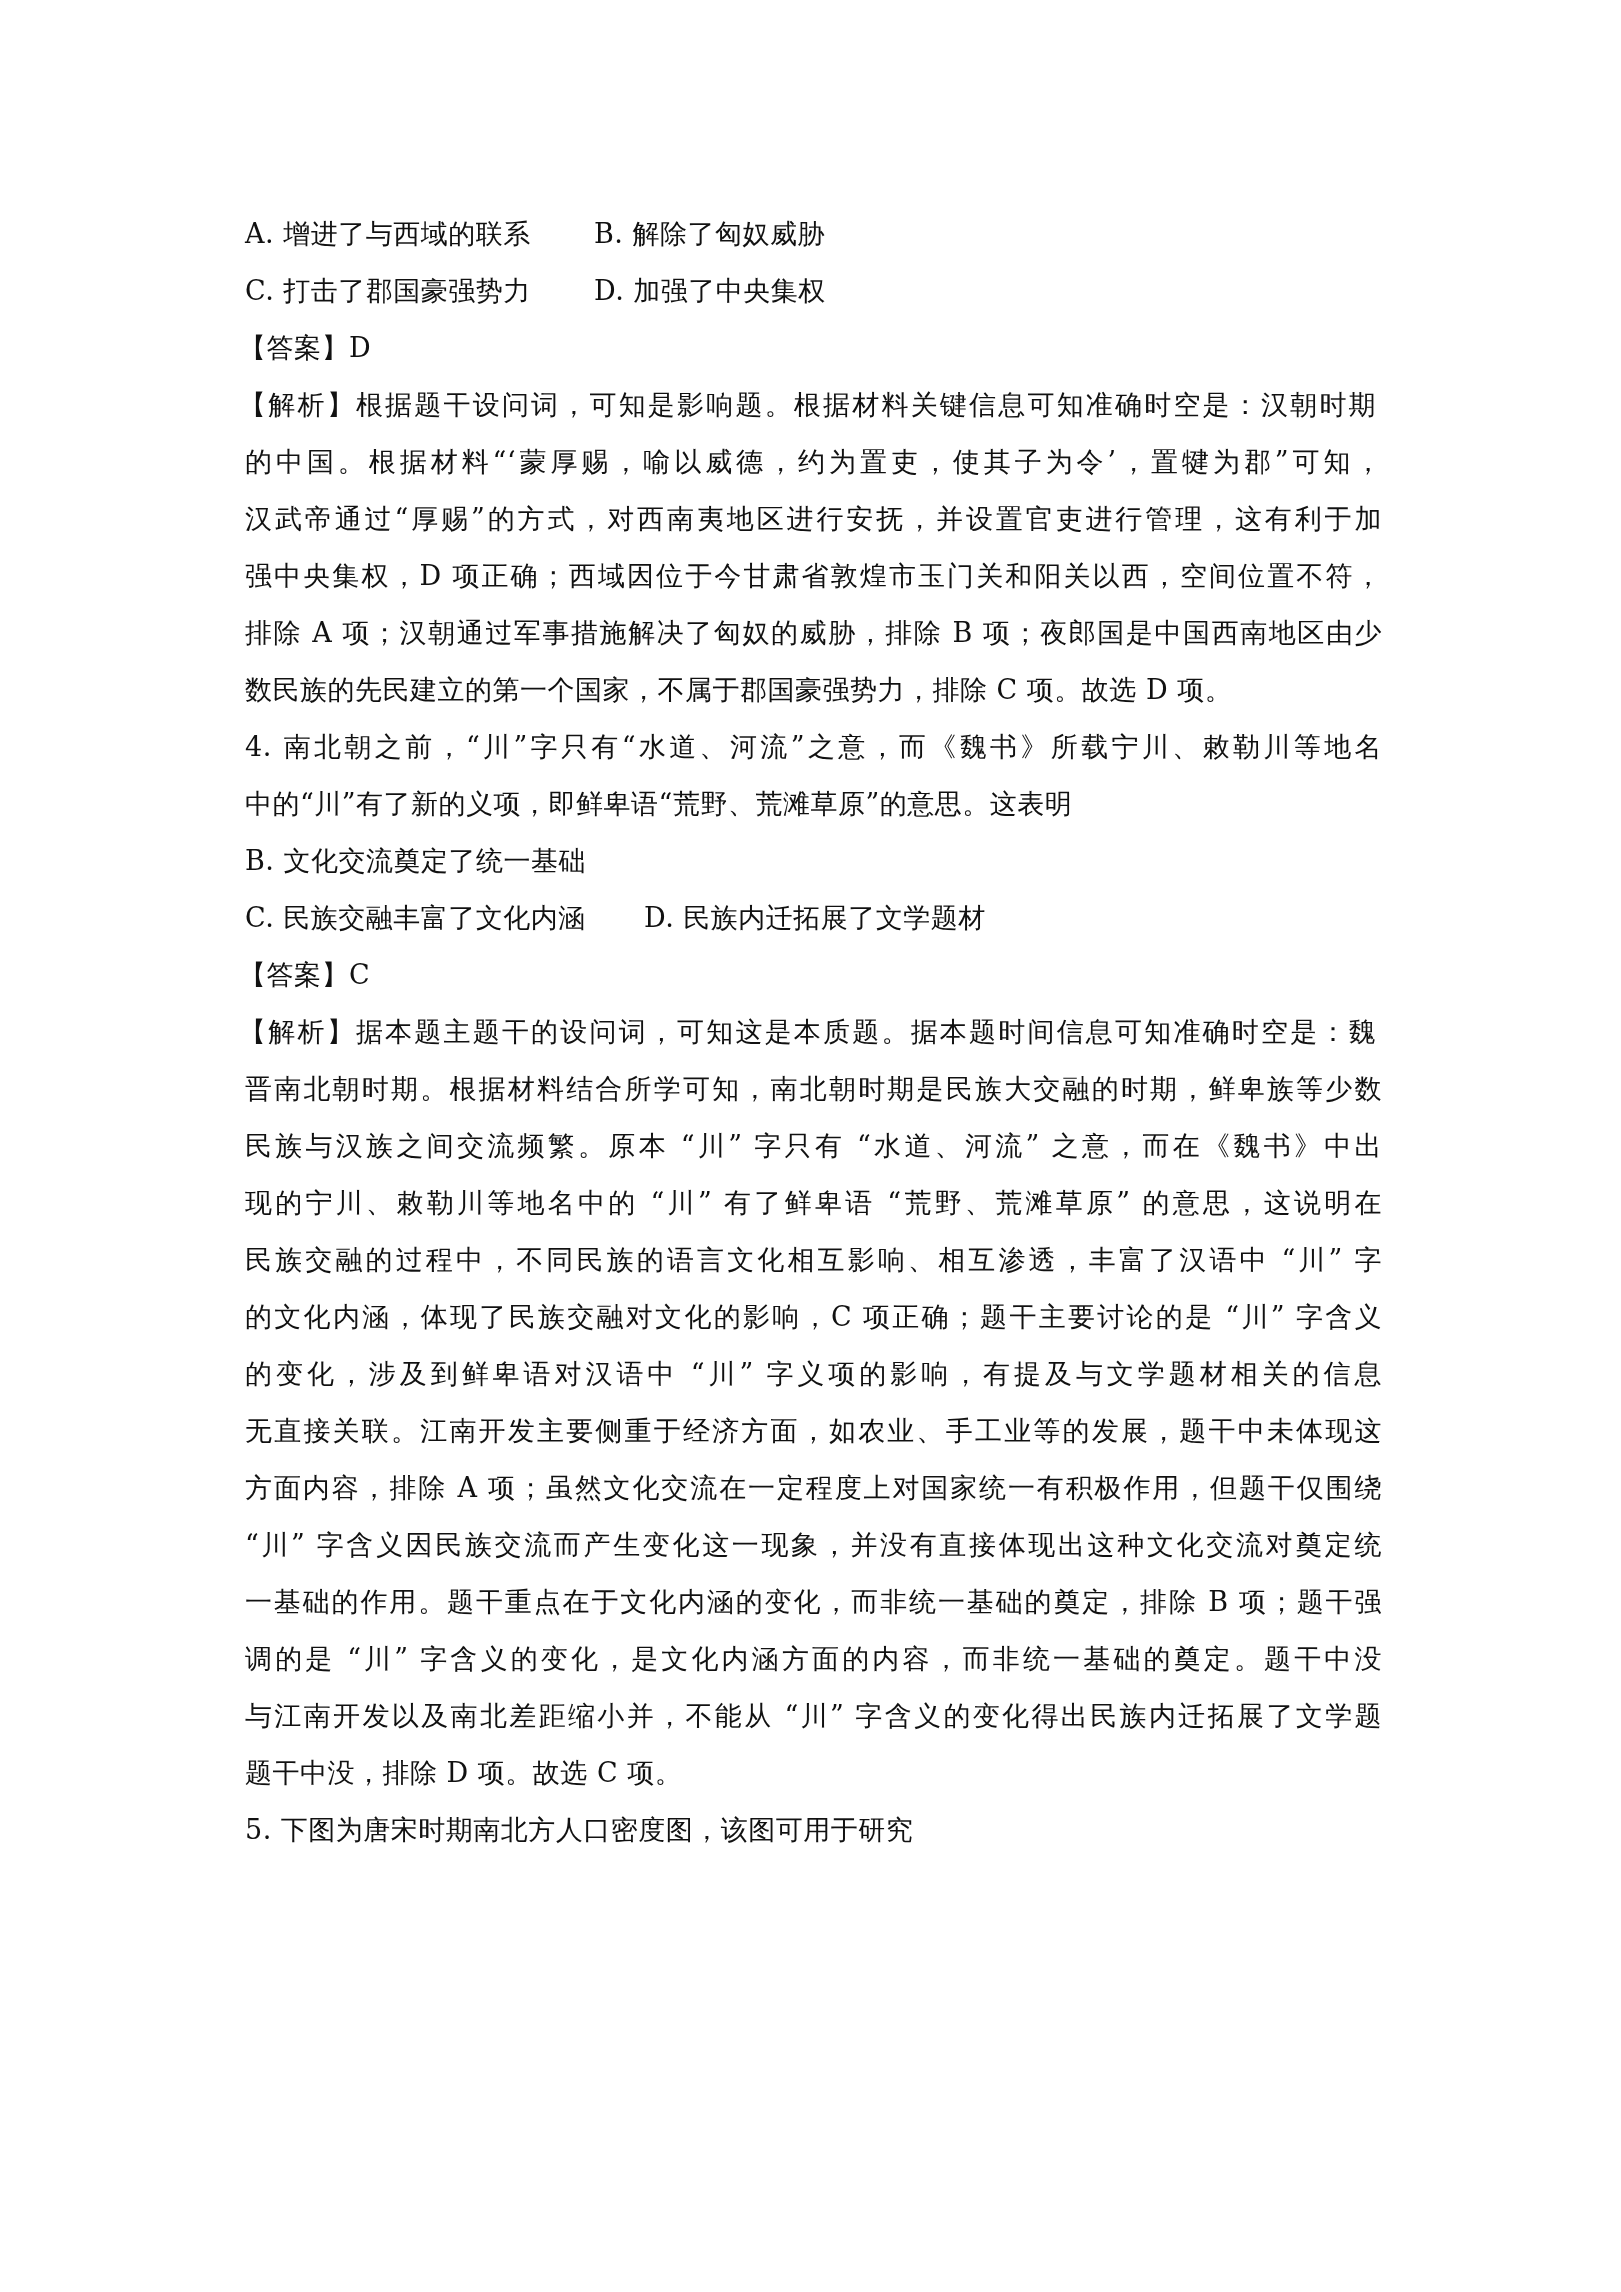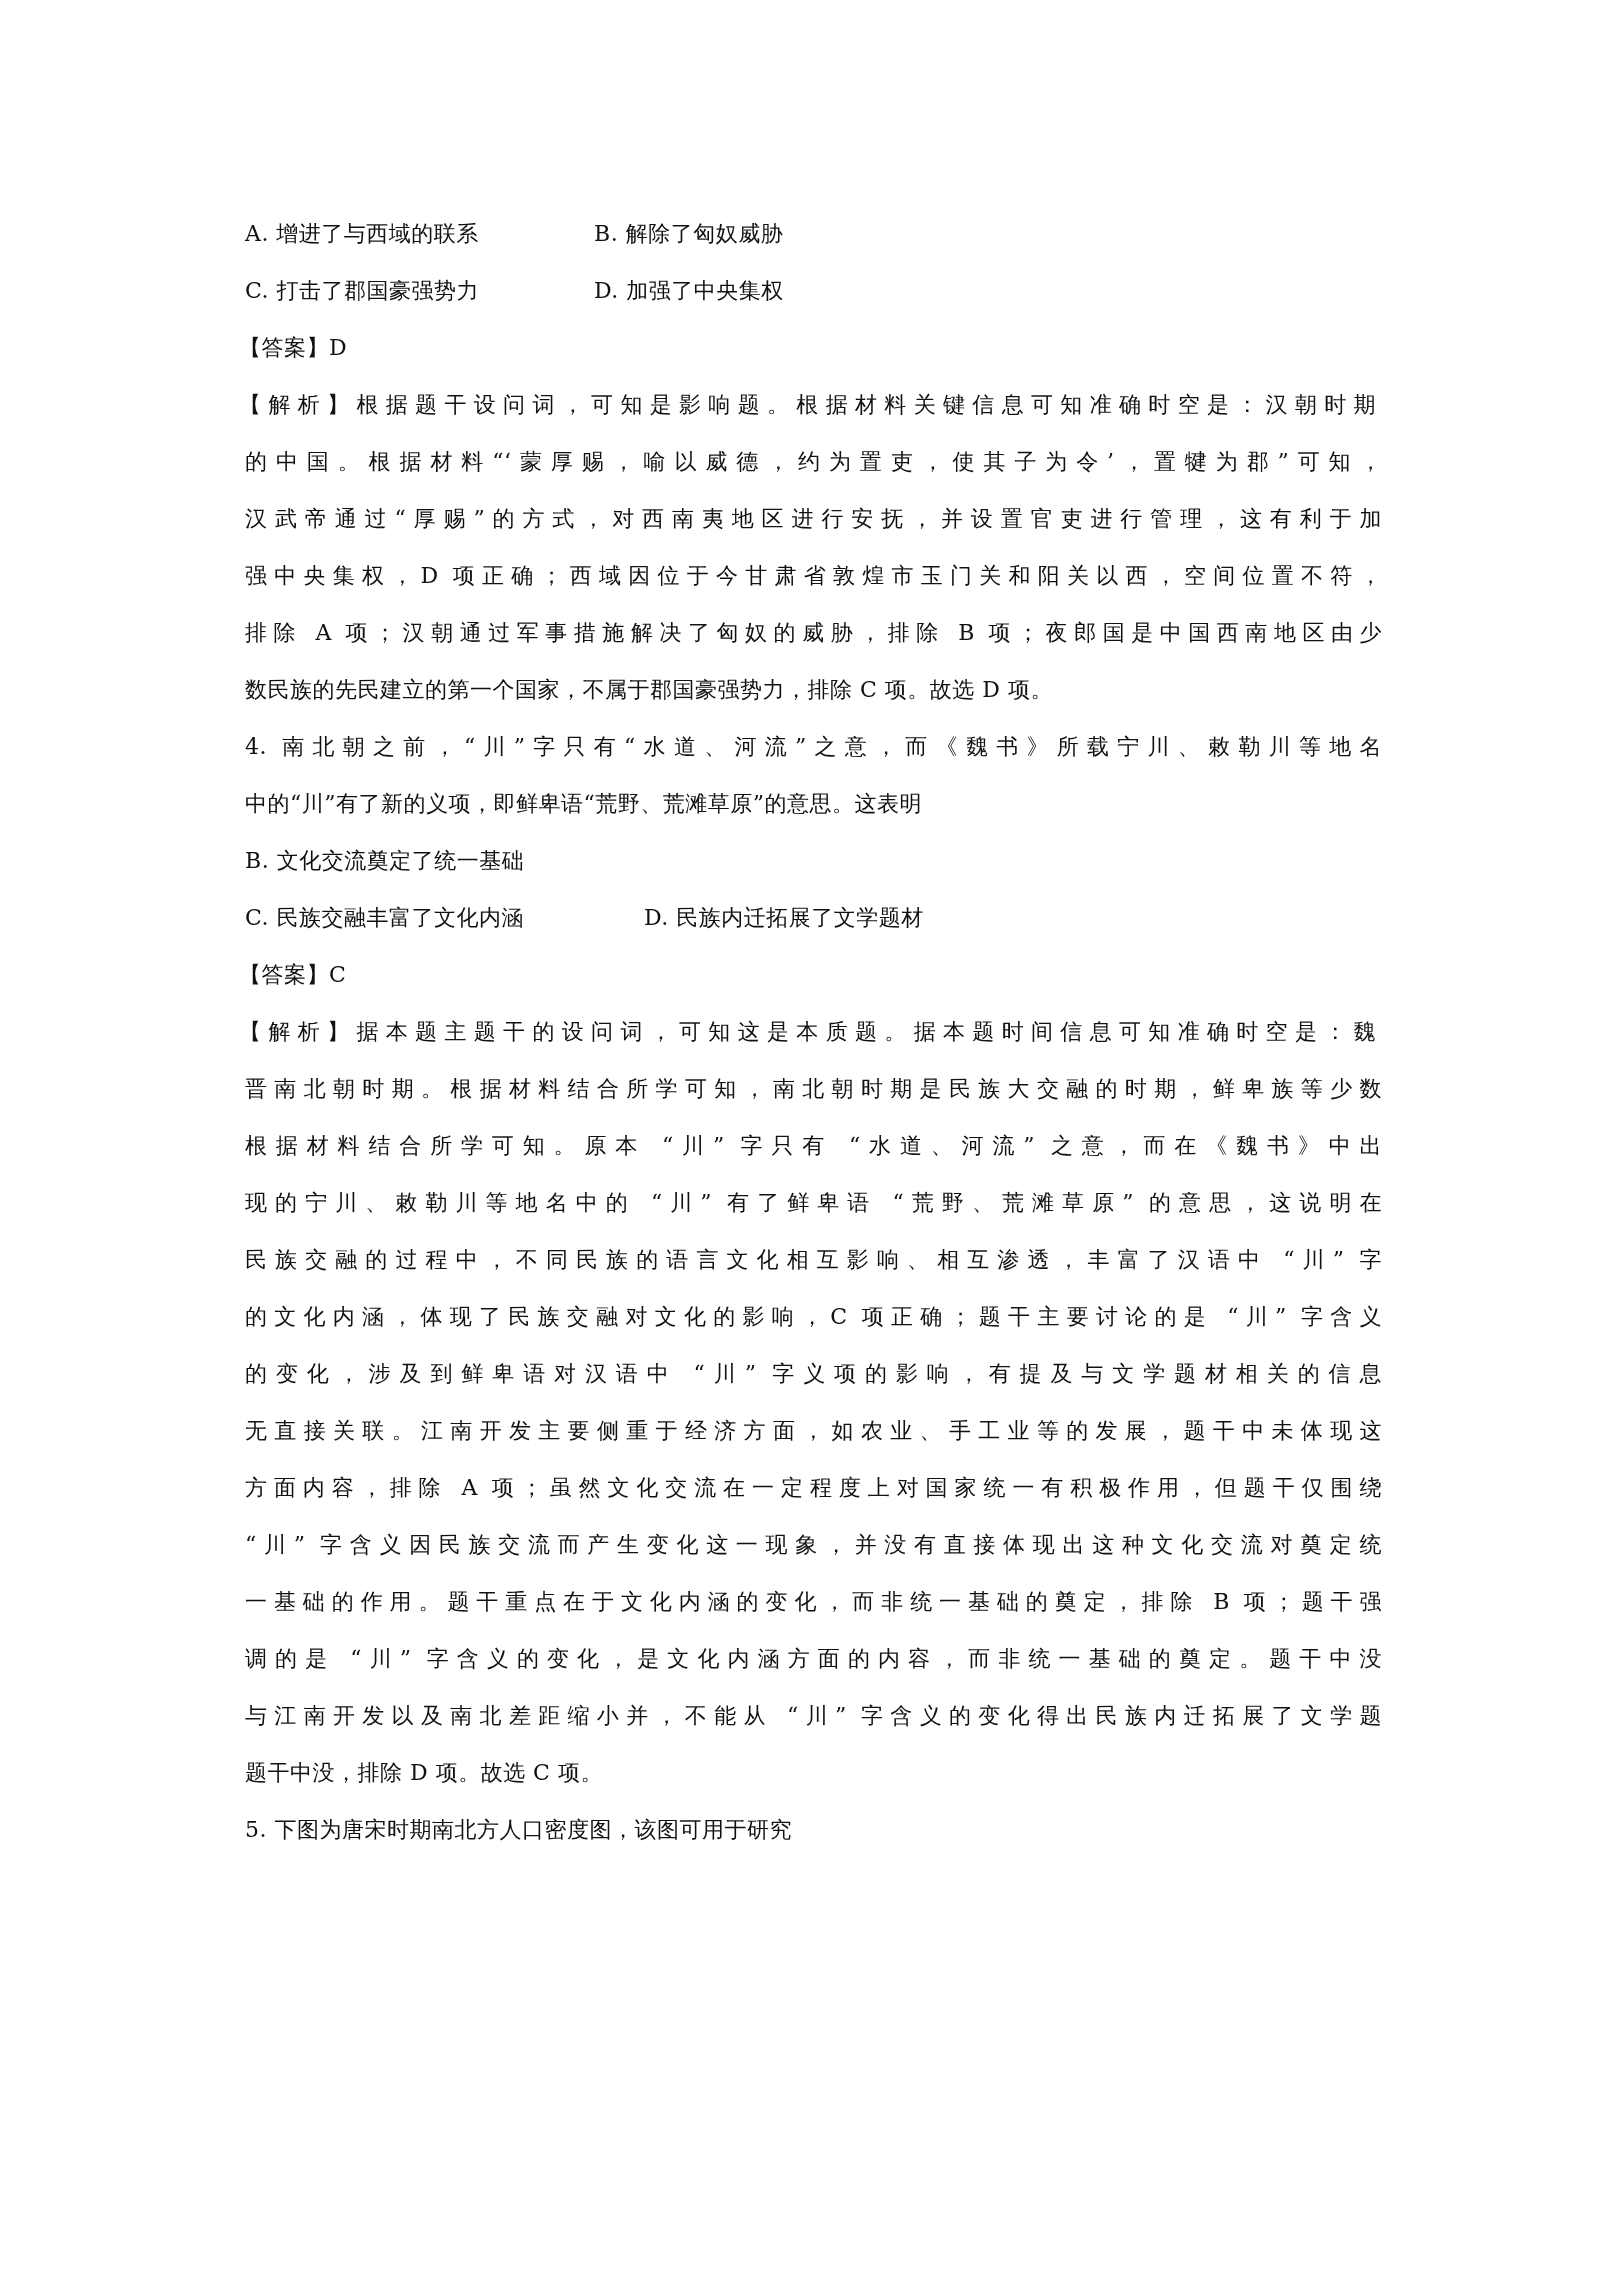--- a/index.html
+++ b/index.html
@@ -17,21 +17,21 @@
   }
   .page {
     position: absolute;
     left: 245px;
     top: 211px;
     width: 1147px;
   }
   .line {
     height: 57px;
     line-height: 45px;
-    font-size: 22px;
+    font-size: 27px;
     white-space: nowrap;
     letter-spacing: 0.5px;
   }
   .opt-row {
     display: flex;
   }
   .opt-left {
     display: inline-block;
   }
   .opt-gap-3 { width: 349px; }
@@ -71,21 +71,21 @@
   <div class="line opt-row">
     <span>B. 文化交流奠定了统一基础</span>
   </div>
   <div class="line opt-row">
     <span class="opt-left opt-gap-4">C. 民族交融丰富了文化内涵</span>
     <span>D. 民族内迁拓展了文学题材</span>
   </div>
   <div class="line tag-line">【答案】C</div>
   <div class="line justify tag-line">【解析】据本题主题干的设问词，可知这是本质题。据本题时间信息可知准确时空是：魏</div>
   <div class="line justify">晋南北朝时期。根据材料结合所学可知，南北朝时期是民族大交融的时期，鲜卑族等少数</div>
-  <div class="line justify">根据材料结合所学可知。原本 “川” 字只有 “水道、河流” 之意，而在《魏书》中出</div>
+  <div class="line justify">民族与汉族之间交流频繁。原本 “川” 字只有 “水道、河流” 之意，而在《魏书》中出</div>
   <div class="line justify">现的宁川、敕勒川等地名中的 “川” 有了鲜卑语 “荒野、荒滩草原” 的意思，这说明在</div>
   <div class="line justify">民族交融的过程中，不同民族的语言文化相互影响、相互渗透，丰富了汉语中 “川” 字</div>
   <div class="line justify">的文化内涵，体现了民族交融对文化的影响，C 项正确；题干主要讨论的是 “川” 字含义</div>
   <div class="line justify">的变化，涉及到鲜卑语对汉语中 “川” 字义项的影响，有提及与文学题材相关的信息</div>
   <div class="line justify">无直接关联。江南开发主要侧重于经济方面，如农业、手工业等的发展，题干中未体现这</div>
   <div class="line justify">方面内容，排除 A 项；虽然文化交流在一定程度上对国家统一有积极作用，但题干仅围绕</div>
   <div class="line justify">“川” 字含义因民族交流而产生变化这一现象，并没有直接体现出这种文化交流对奠定统</div>
   <div class="line justify">一基础的作用。题干重点在于文化内涵的变化，而非统一基础的奠定，排除 B 项；题干强</div>
   <div class="line justify">调的是 “川” 字含义的变化，是文化内涵方面的内容，而非统一基础的奠定。题干中没</div>
   <div class="line justify">与江南开发以及南北差距缩小并，不能从 “川” 字含义的变化得出民族内迁拓展了文学题</div>

